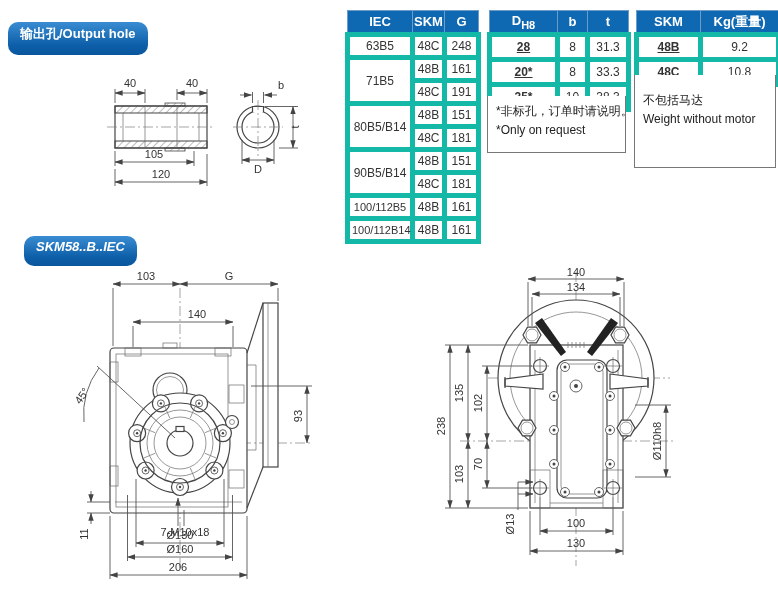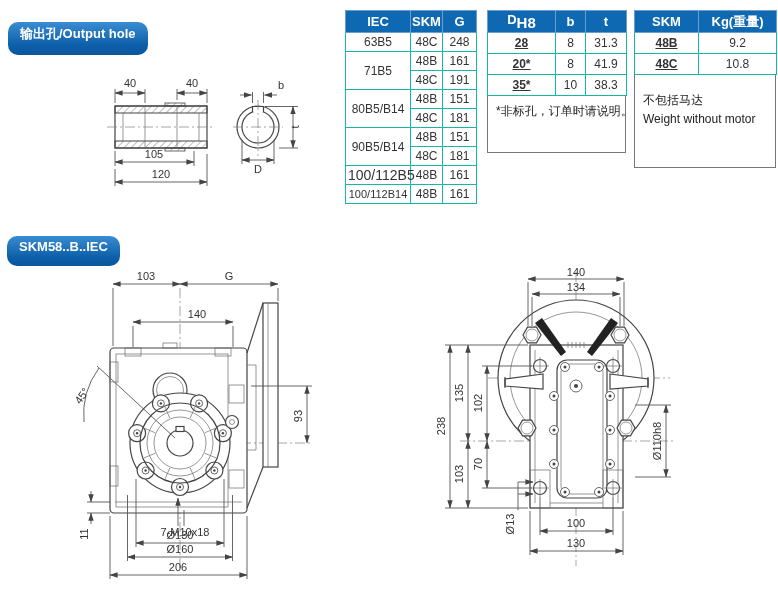--- a/index.html
+++ b/index.html
@@ -6,21 +6,21 @@
   .page { position:relative; width:778px; height:596px; background:#fff;
           font-family:"Liberation Sans", sans-serif; overflow:hidden; }
 
   .badge { position:absolute; background:linear-gradient(180deg,#3a8cd2 0%,#0d5fa9 70%,#0a569c 100%);
            color:#fff; font-weight:bold; font-size:13px; padding:3px 12px 12px;
            border-radius:10px; white-space:nowrap; }
 
   table.data { border-collapse:collapse; position:absolute; table-layout:fixed; background:#fff;padding-left:8px; }
   table.data th { background:#0f68b2; color:#fff; font-weight:bold; font-size:13px;
                   border:1px solid #6c9cc9; height:21px; padding:0; text-align:center; }
-  table.data td { border:1px solid #14b8a6; font-size:12px; color:#333;
+  table.data td { border:5px solid #14b8a6; font-size:12px; color:#333;
                   text-align:center; height:18px; padding:0 2px; background:#fff; }
   table.data { border:1px solid #555; }
   table.data td.lbl { font-weight:normal; }
   table.data td.key { font-weight:bold;text-decoration:underline; }
 
   .notebox { position:absolute; box-sizing:border-box; border:1px solid #777; border-top:none;
              background:#fff; font-size:12px; color:#222; padding:6px 8px; line-height:1.6; }
   .notebox div { white-space:nowrap; }
 
   svg { position:absolute; overflow:visible; }
@@ -31,21 +31,21 @@
   .cl    { stroke:#808080; stroke-width:0.7; fill:none; stroke-dasharray:10 3 2 3; }
   .whitefill { fill:#fff; }
 </style>
 </head>
 <body>
 
 <div class="page">
 
   <div class="badge" style="left:8px; top:22px;">输出孔/Output hole</div>
 
-  <div class="badge" style="left:7px; top:236px;">SKM58..B..IEC</div>
+  <div class="badge" style="left:24px; top:236px;font-style:italic;">SKM58..B..IEC</div>
 
   <table class="data" style="left:345px; top:10px; width:131px;">
     <colgroup>
         <col style="width:65px">
         <col style="width:32px">
         <col style="width:34px">
       </colgroup>
     <thead>
       <tr>
         <th>IEC</th>
@@ -80,65 +80,66 @@
       <tr>
         <td class="lbl" rowspan="2">90B5/B14</td>
         <td>48B</td>
         <td>151</td>
       </tr>
       <tr>
         <td>48C</td>
         <td>181</td>
       </tr>
       <tr>
-        <td class="lbl" style="font-size:14px">100/112B5</td>
+        <td class="lbl" style="font-size:11px">100/112B5</td>
         <td>48B</td>
         <td>161</td>
       </tr>
       <tr>
         <td class="lbl" style="font-size:11px">100/112B14</td>
         <td>48B</td>
         <td>161</td>
       </tr>
     </tbody>
   </table>
 
   <table class="data" style="left:487px; top:10px; width:139px;">
     <colgroup>
         <col style="width:68px">
         <col style="width:30px">
         <col style="width:41px">
       </colgroup>
     <thead>
       <tr>
-        <th><span>D</span><sub style="font-size:15px">H8</sub></th>
+        <th><span>D</span><sub style="font-size:11px">H8</sub></th>
         <th>b</th>
         <th>t</th>
       </tr>
     </thead>
     <tbody>
       <tr>
         <td class="key" style="height:20px">28</td>
         <td>8</td>
         <td>31.3</td>
       </tr>
       <tr>
         <td class="key" style="height:20px">20*</td>
         <td>8</td>
-        <td>41.9</td>
+        <td>33.3</td>
       </tr>
       <tr>
         <td class="key" style="height:20px">35*</td>
         <td>10</td>
         <td>38.3</td>
       </tr>
     </tbody>
   </table>
   <div class="notebox" style="left:487px; top:96px; width:139px; height:57px;">
     <div>*非标孔，订单时请说明。</div>
+    <div>*Only on request</div>
   </div>
 
   <table class="data" style="left:634px; top:10px; width:142px;">
     <colgroup>
         <col style="width:64px">
         <col style="width:78px">
       </colgroup>
     <thead>
       <tr>
         <th>SKM</th>

